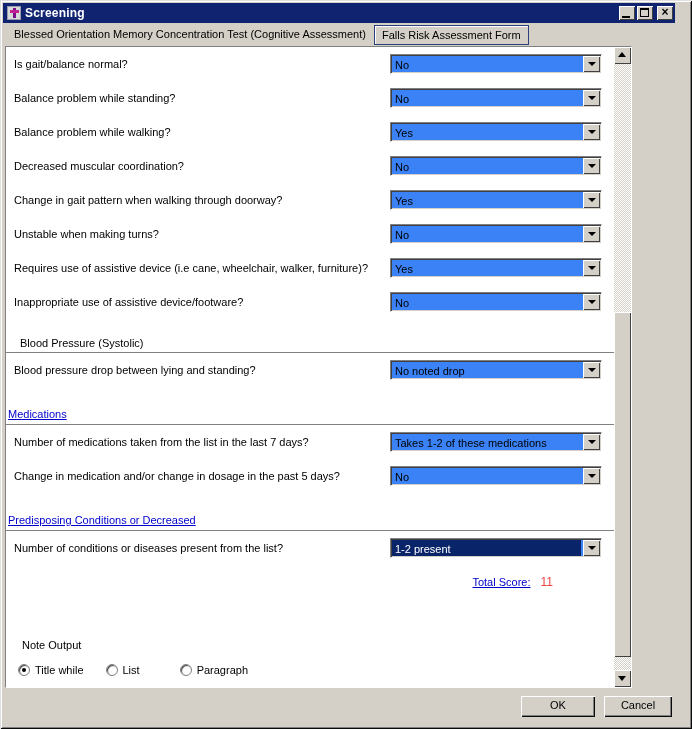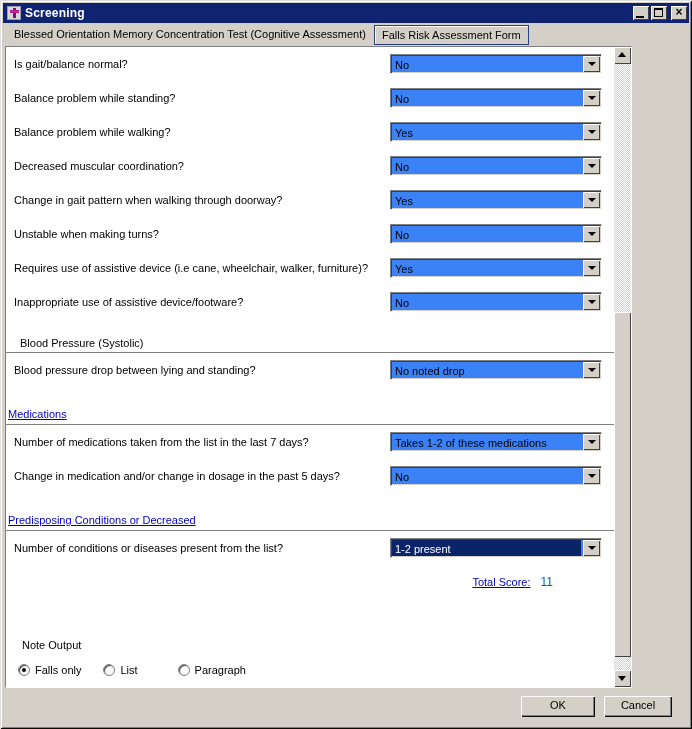--- a/index.html
+++ b/index.html
@@ -3,21 +3,21 @@
 <meta charset="utf-8">
 <style>
   html,body{margin:0;padding:0;background:#808080;}
   *{box-sizing:border-box;font-family:"Liberation Sans","DejaVu Sans",sans-serif;}
   .window{
     position:relative;width:692px;height:729px;background:#d4d0c8;overflow:hidden;
     box-shadow:inset 1px 1px 0 #dfdfdf, inset -1px -1px 0 #0a0a0a,
                inset 2px 2px 0 #ffffff, inset -2px -2px 0 #808080;
   }
   
-  .titlebar{position:absolute;left:3px;top:3px;right:3px;height:20px;background:#0f2370;
+  .titlebar{position:absolute;left:3px;top:3px;right:17px;height:20px;background:#0f2370;
     display:flex;align-items:center;padding:0 2px;}
   .app-icon{width:14px;height:14px;margin:0 4px 0 2px;background:#d8d8d8;position:relative;
     border:1px solid #9a9ab0;flex:0 0 auto;}
   .app-icon::before{content:"";position:absolute;left:5px;top:1px;width:3px;height:10px;background:#7a0f8a;}
   .app-icon::after{content:"";position:absolute;left:2px;top:3px;width:9px;height:3px;background:#c02090;}
   .title-text{color:#ffffff;font-weight:bold;font-size:12px;letter-spacing:.2px;}
   .win-btns{margin-left:auto;display:flex;align-items:center;}
   .win-btn{width:16px;height:14px;background:#d4d0c8;margin-left:2px;position:relative;
     box-shadow:inset 1px 1px 0 #ffffff, inset -1px -1px 0 #404040;cursor:default;}
   .win-btn.close{margin-left:4px;}
@@ -47,21 +47,21 @@
     box-shadow:inset 1px 1px 0 #404040, inset -1px -1px 0 #d4d0c8;}
   .combo-text{flex:1;font-size:11px;color:#000;line-height:16px;padding:1px 3px;margin:1px;
     white-space:nowrap;overflow:hidden;}
   .combo.focused .combo-text{background:#0a246a;color:#ffffff;}
   .combo-btn{width:17px;height:16px;margin:1px;background:#d4d0c8;position:relative;
     box-shadow:inset 1px 1px 0 #ffffff, inset -1px -1px 0 #404040;cursor:default;}
   .arrow-down{position:absolute;left:5px;top:6px;width:0;height:0;
     border:4px solid transparent;border-top:4px solid #000;border-bottom:none;}
   
   .row.score{justify-content:flex-end;padding-right:61px;}
-  .score-value{font-size:12px;color:#0369a1;margin-left:10px;}
+  .score-value{font-size:12px;color:#ef4444;margin-left:10px;}
   
   .note-label{margin-top:40px;padding-left:16px;font-size:11px;color:#000;height:13px;}
   .radio-row{display:flex;align-items:center;margin-top:9px;padding-left:12px;height:18px;}
   .radio-group{display:flex;align-items:center;}
   .radio-group + .radio-group{margin-left:22px;}
   .radio-group.g3{margin-left:40px;}
   .radio{width:12px;height:12px;border-radius:50%;background:#fff;position:relative;flex:0 0 auto;
     border:1px solid #808080;box-shadow:inset 1px 1px 1px #404040, 1px 1px 0 #fff;cursor:default;}
   .radio.checked::after{content:"";position:absolute;left:3px;top:3px;width:4px;height:4px;border-radius:50%;background:#000;}
   .radio-label{font-size:11px;color:#000;margin-left:5px;}
@@ -231,21 +231,21 @@
           </span>
         </div>
         <div class="row score">
           <a class="link">Total Score:</a>
           <span class="score-value">11</span>
         </div>
         <div class="note-label">Note Output</div>
         <div class="radio-row">
           <span class="radio-group">
             <span class="radio checked"></span>
-            <span class="radio-label">Falls only</span>
+            <span class="radio-label">Title while</span>
           </span>
           <span class="radio-group">
             <span class="radio"></span>
             <span class="radio-label">List</span>
           </span>
           <span class="radio-group g3">
             <span class="radio"></span>
             <span class="radio-label">Paragraph</span>
           </span>
         </div>

